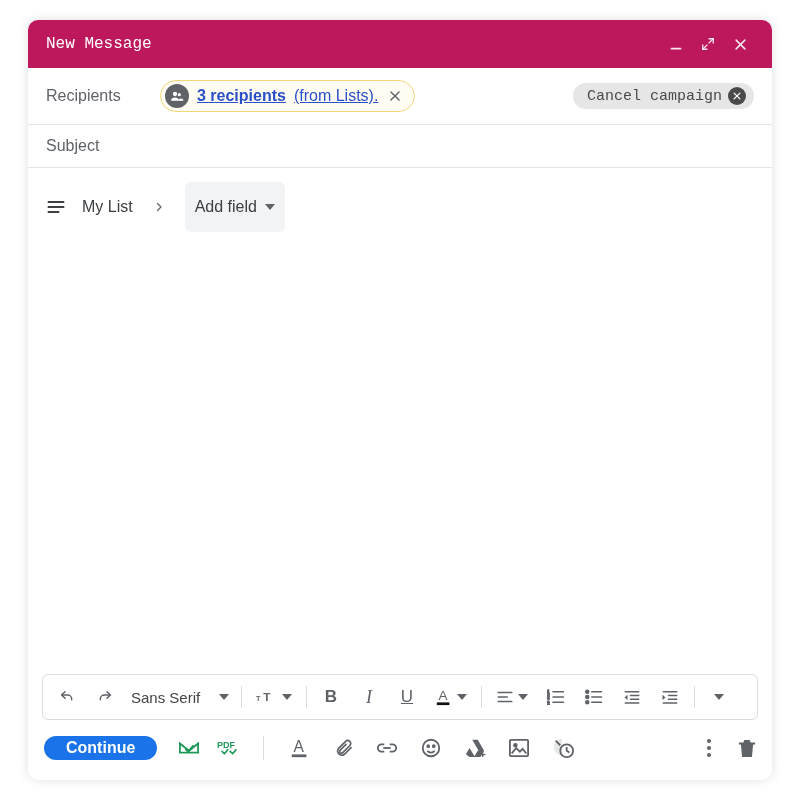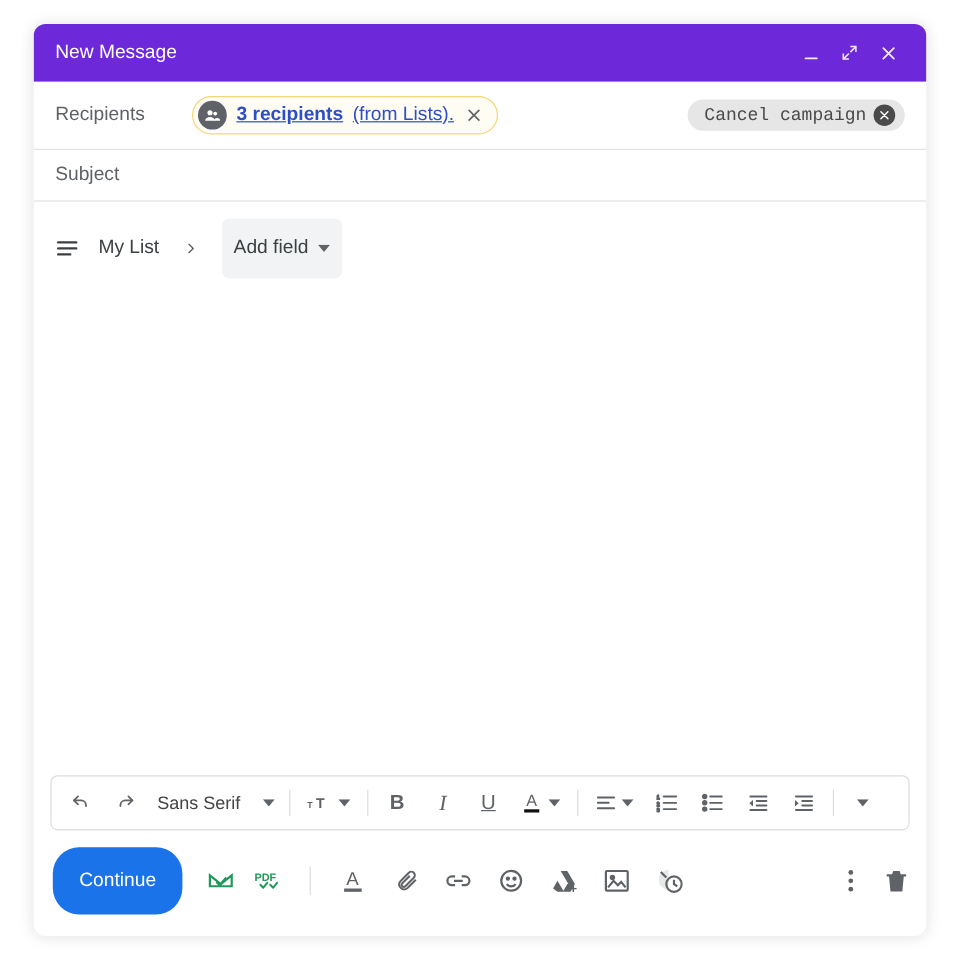--- a/index.html
+++ b/index.html
@@ -15,26 +15,27 @@
       width: 744px; height: 760px;
       border-radius: 10px;
       box-shadow: 0 0 12px rgba(0,0,0,0.12);
       background: #fff;
       overflow: hidden;
       display: flex;
       flex-direction: column;
     }
     .titlebar {
       height: 48px;
-      background: #6d28d9;
+      background: #be185d;
       color: #fff;
       display: flex;
       align-items: center;
       padding: 0 16px 0 18px;
       font-size: 16px;
+      font-family: Liberation Mono, monospace;
     }
     .titlebar .title { flex: 1; font-size: 16px; }
     .titlebar .ctrl {
       width: 32px; height: 32px;
       display: flex; align-items: center; justify-content: center;
       cursor: pointer;
       color: #fff;
       opacity: 0.9;
     }
 
@@ -124,22 +125,22 @@
     .ff-caret { margin-left:4px; }
 
     .bottombar {
       display:flex; align-items:center;
       padding: 14px 16px 18px 16px;
       gap: 16px;
     }
     .continue-btn {
       background:#1a73e8; color:#fff;
       border:none; border-radius:22px;
-      height:56px; padding:0 22px;
-      font-size:16px; font-weight:400;
+      height:24px; padding:0 22px;
+      font-size:16px; font-weight:700;
       cursor:pointer;
     }
     .bb-icon {
       width:28px; height:28px;
       display:flex; align-items:center; justify-content:flex-end;
       color:#000000; cursor:pointer;
     }
     .vsep2 { width:1px; height:24px; background:#dadce0; margin:0 2px; }
     .bottombar .spacer { flex:1; }
 

